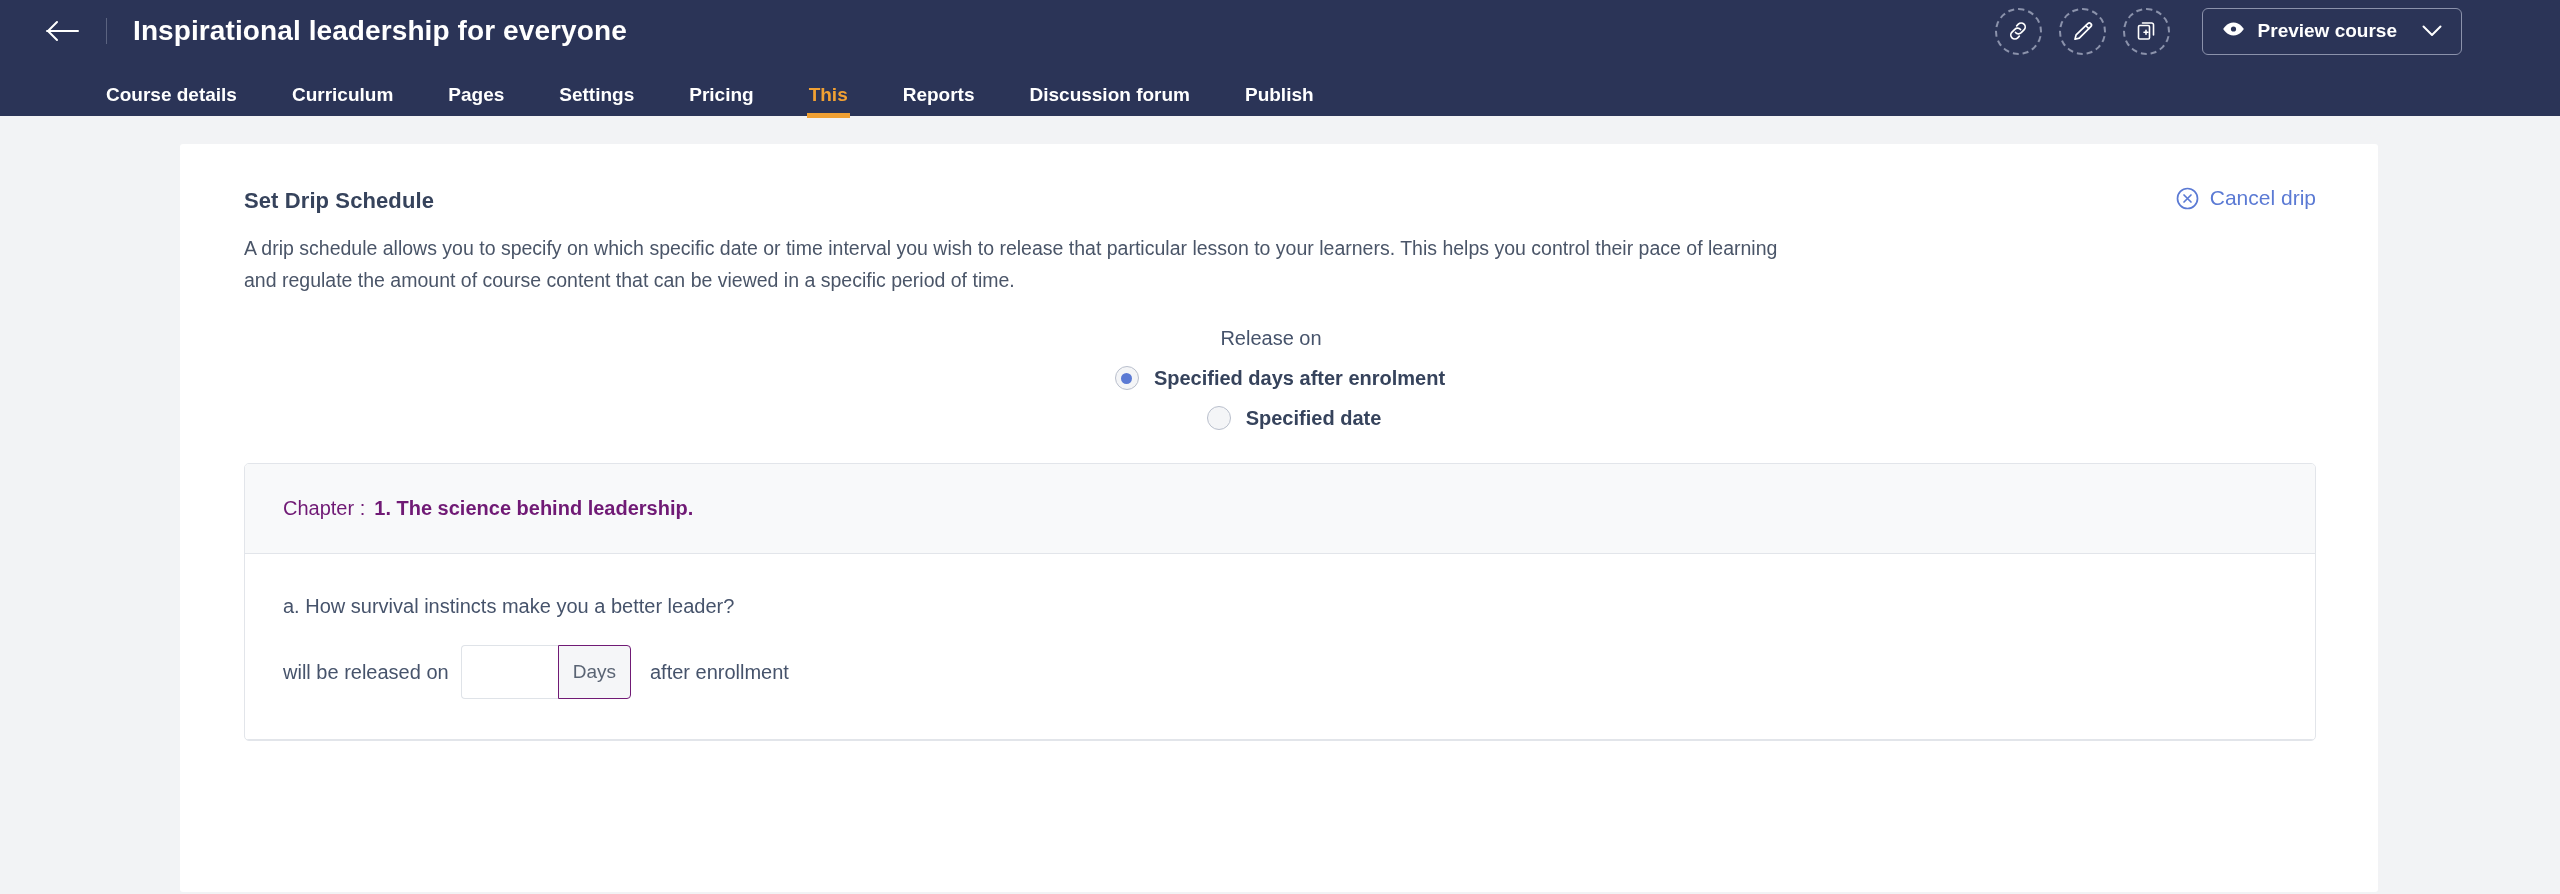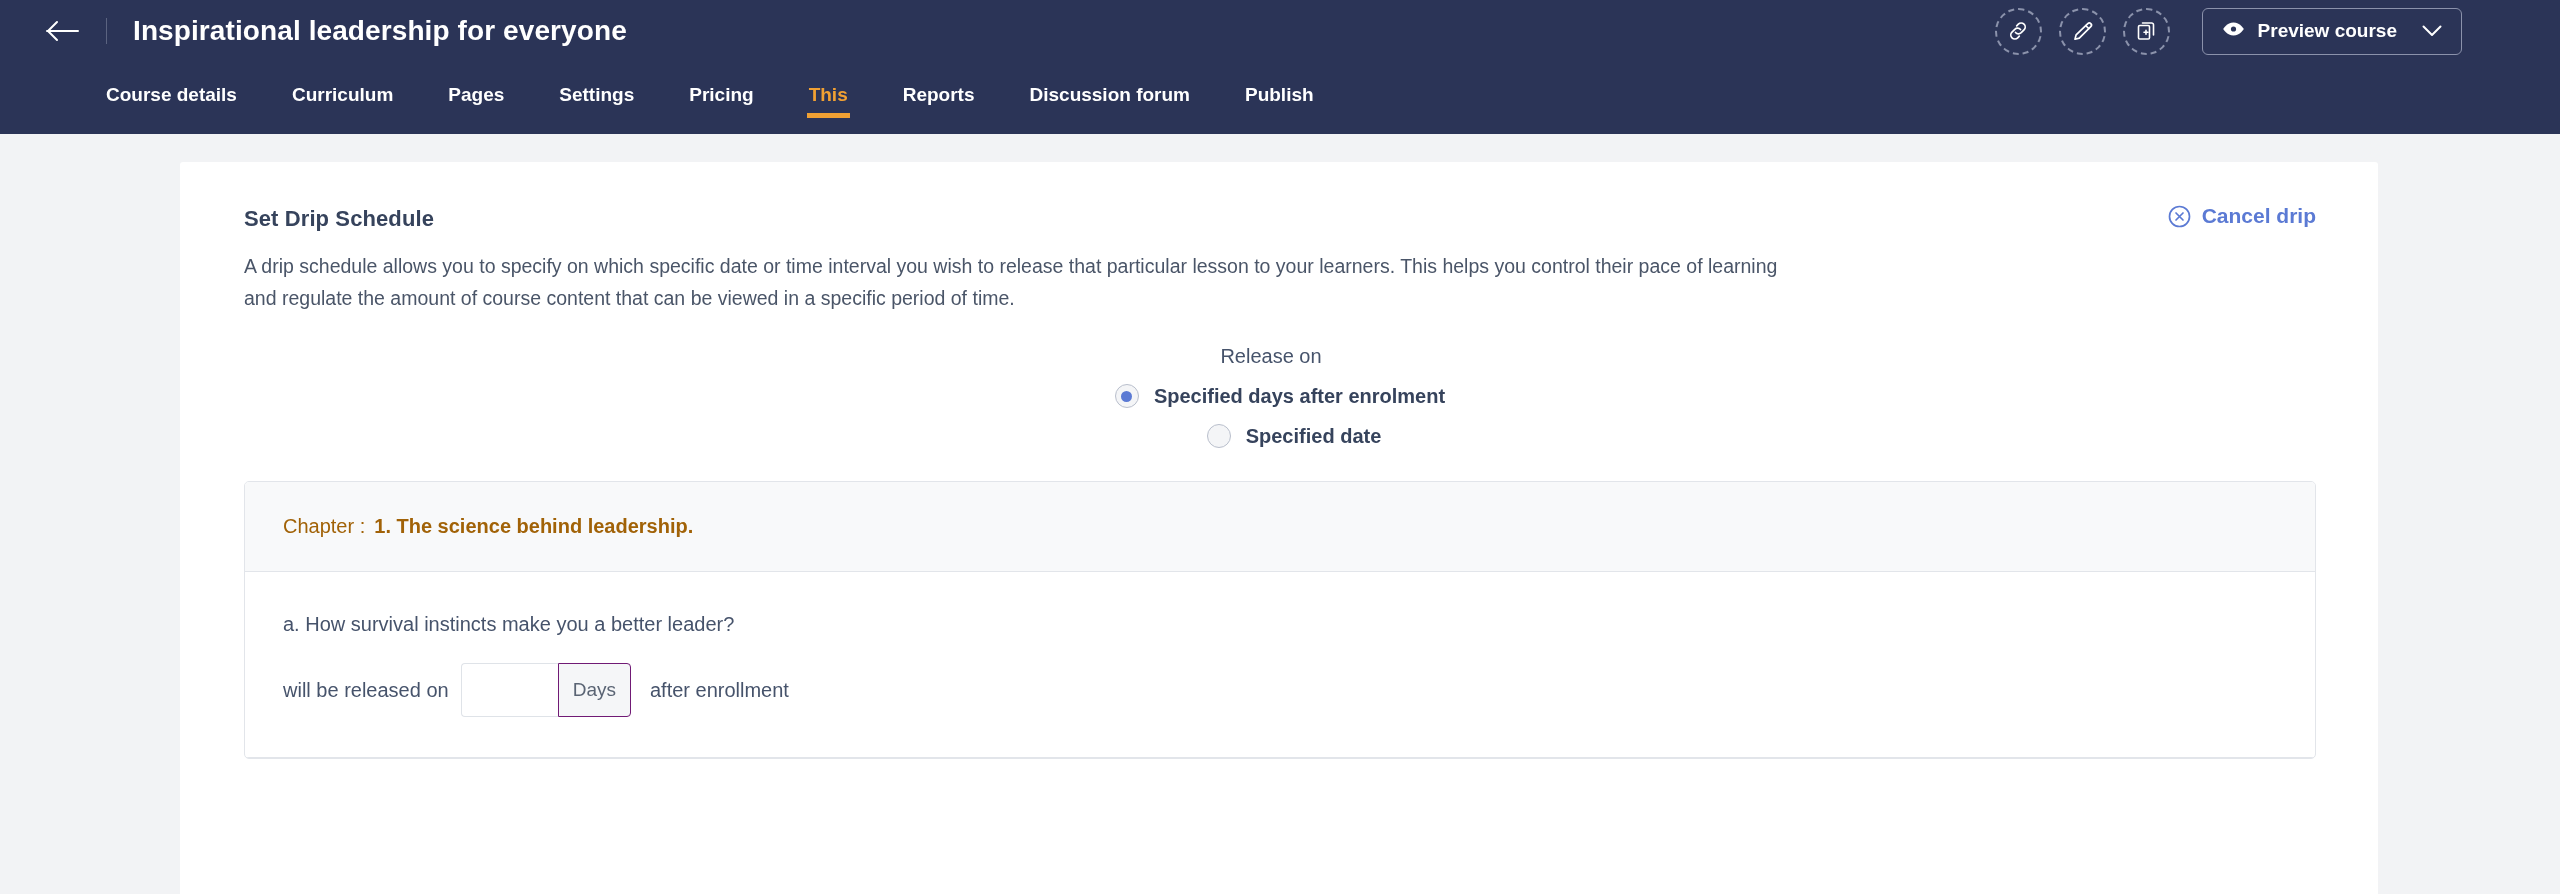--- a/index.html
+++ b/index.html
@@ -14,21 +14,21 @@
   body {
     font-family: "Liberation Sans", sans-serif;
     background: #f2f3f5;
     color: #3d4a5c;
     -webkit-font-smoothing: antialiased;
   }
 
   
   .topbar {
     background: #2b3457;
-    height: 134px;
+    height: 116px;
     width: 100%;
     position: relative;
   }
 
   .topbar-row1 {
     display: flex;
     align-items: center;
     height: 62px;
     padding: 0 98px 0 40px;
     position: relative;
@@ -156,21 +156,21 @@
     color: #36435c;
     letter-spacing: .1px;
   }
 
   .cancel-drip {
     display: flex;
     align-items: center;
     gap: 11px;
     color: #5b7ad4;
     font-size: 21px;
-    font-weight: bold;
+    font-weight: normal;
     cursor: pointer;
     margin-top: -2px;
     white-space: nowrap;
   }
   .cancel-drip svg { display: block; }
 
   .card-desc {
     margin-top: 19px;
     font-size: 19.5px;
     line-height: 1.62;
@@ -230,21 +230,21 @@
     border: 1px solid #e2e5ea;
     border-radius: 5px;
     background: #ffffff;
     overflow: hidden;
   }
   .chapter-head {
     background: #f8f9fa;
     border-bottom: 1px solid #e2e5ea;
     padding: 33px 0 33px 38px;
     font-size: 20px;
-    color: #a16207;
+    color: #701a75;
     display: flex;
     align-items: baseline;
     gap: 9px;
   }
   .chapter-head .lbl { font-weight: normal; }
   .chapter-head .val { font-weight: bold; }
 
   .lesson-block {
     padding: 41px 0 40px 38px;
     border-bottom: 1px solid #e2e5ea;

